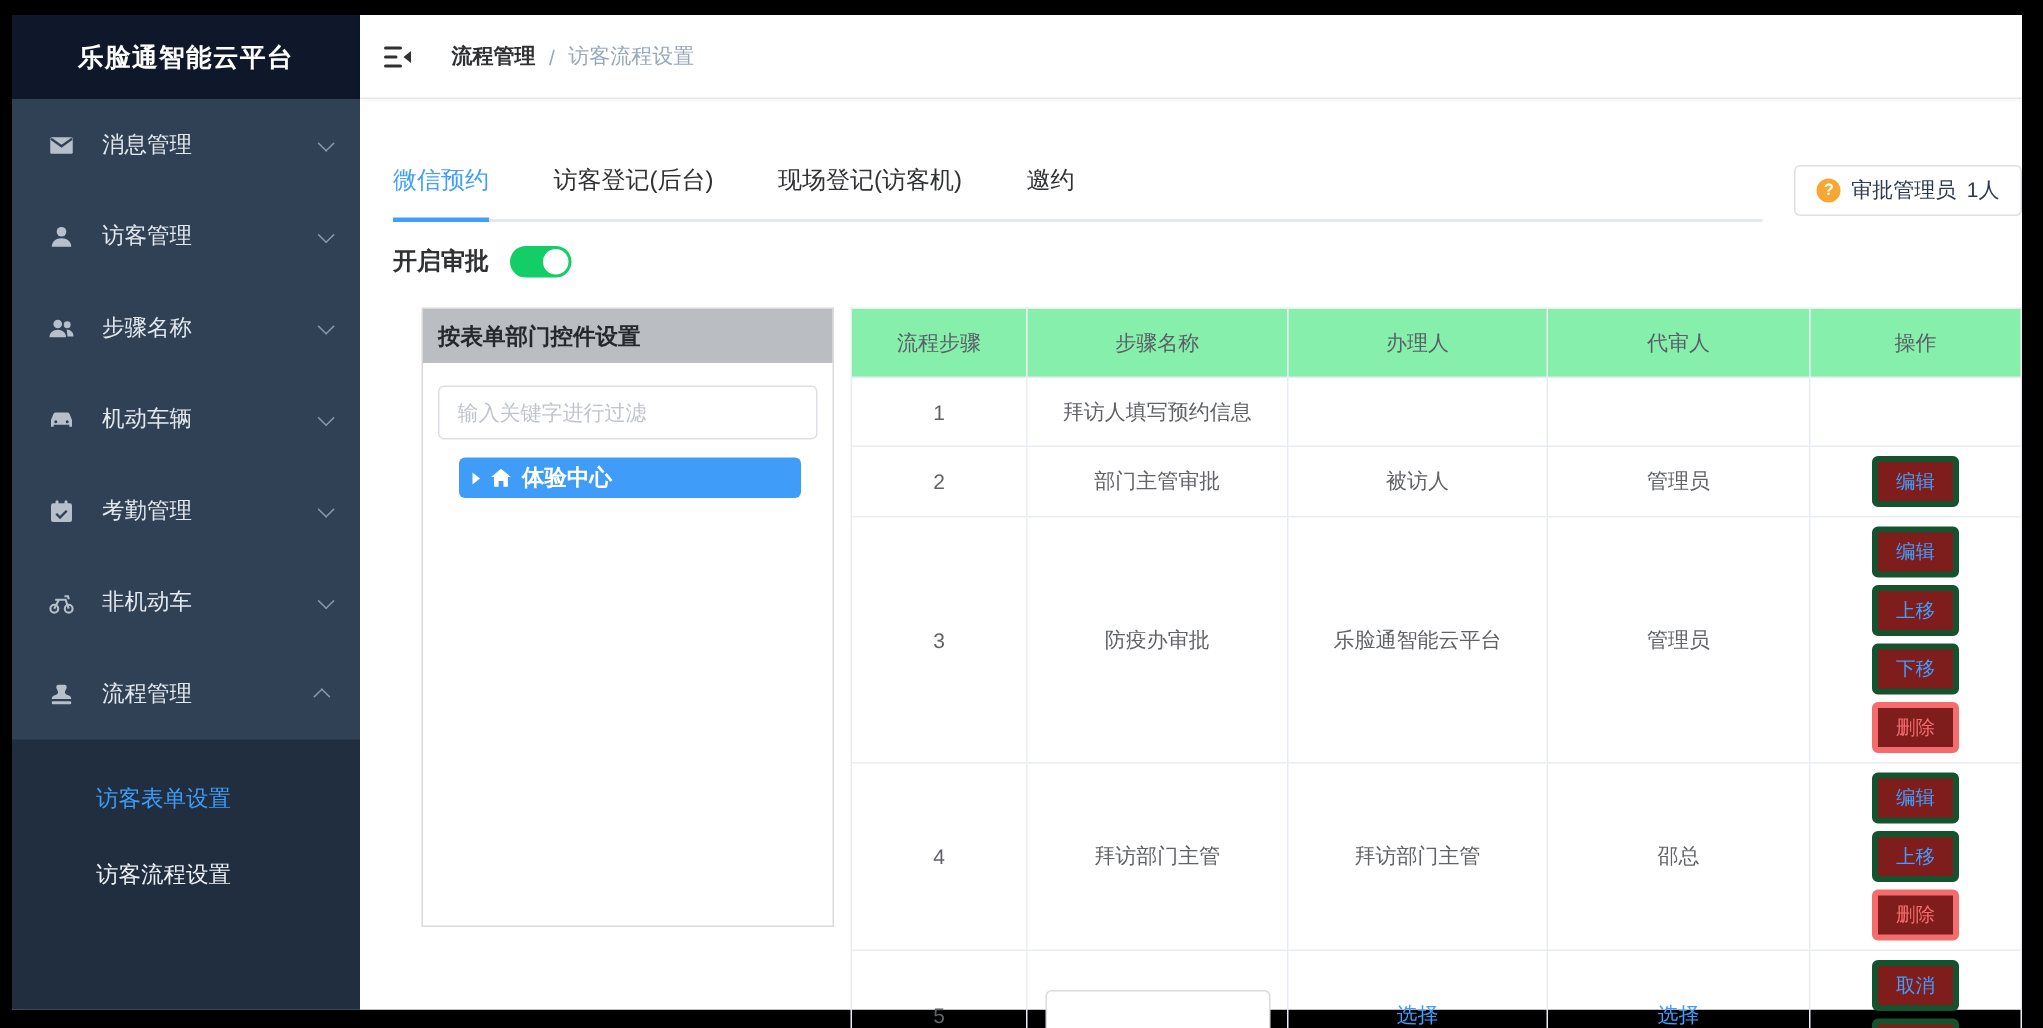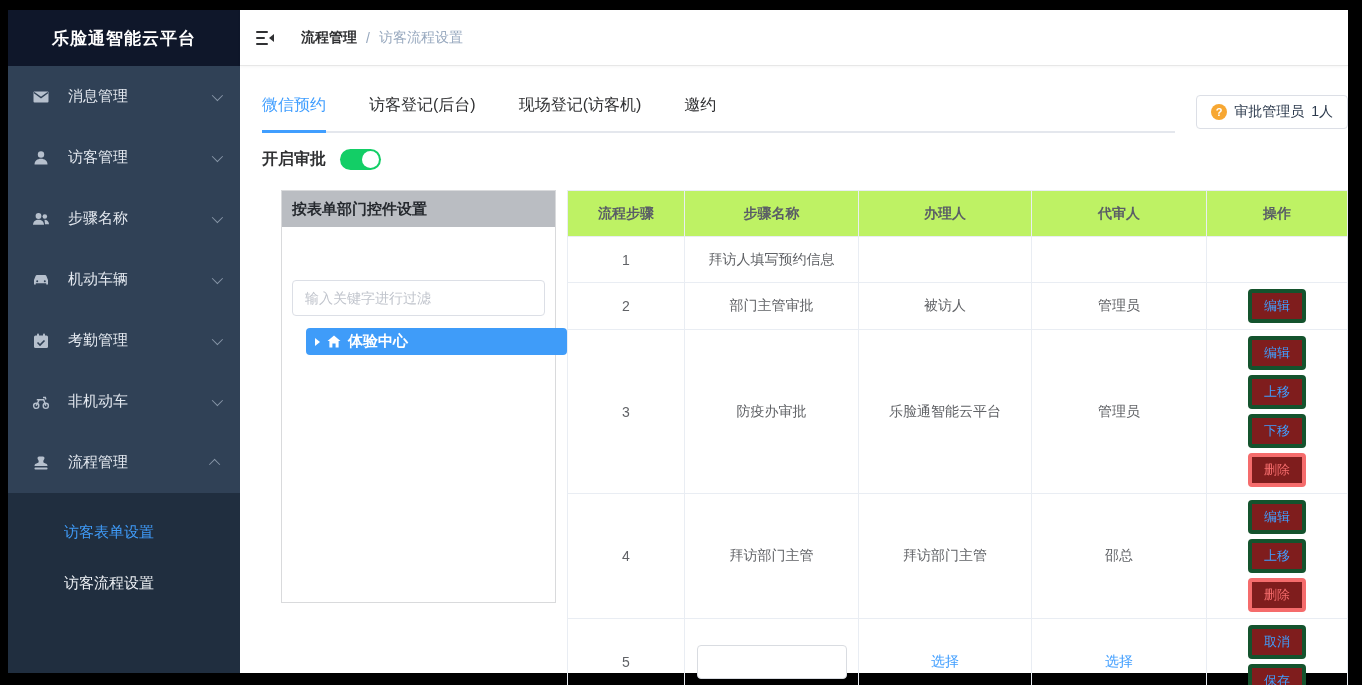--- a/index.html
+++ b/index.html
@@ -26,51 +26,51 @@
   .main { flex:1; display:flex; flex-direction:column; background:#fff; min-width:0; }
   .topbar { height:56px; flex:0 0 56px; display:flex; align-items:center; padding-left:15px; border-bottom:1px solid #e7e7e7; box-shadow:0 1px 3px rgba(0,0,0,.04); }
   .collapse-btn { width:22px; height:22px; cursor:pointer; display:flex; align-items:center; }
   .breadcrumb { margin-left:24px; font-size:14px; display:flex; align-items:center; gap:9px; }
   .crumb-first { color:#303133; font-weight:bold; }
   .crumb-sep { color:#97a8be; }
   .crumb-last { color:#97a8be; }
 
   .content { flex:1; padding:0 0 0 12px; position:relative; }
 
-  .tabs-row { display:flex; align-items:flex-start; margin:29px 0 0 10px; }
+  .tabs-row { display:flex; align-items:flex-start; margin:44px 0 0 10px; }
   .tabs { width:913px; display:flex; border-bottom:2px solid #e4e7ed; }
   .tab { font-size:16px; color:#303133; padding-bottom:14px; margin-right:43px; cursor:pointer; }
   .tab.active { color:#409EFF; border-bottom:3px solid #409EFF; margin-bottom:-2px; }
   .admin-badge { margin-left:auto; display:flex; align-items:center; gap:7px; border:1px solid #dcdfe6; border-radius:4px; background:#fff; padding:7px 14px; cursor:pointer; }
   .q-icon { width:16px; height:16px; border-radius:50%; background:#f7a732; color:#fff; font-size:11px; font-weight:bold; display:flex; align-items:center; justify-content:center; }
   .admin-badge .ab-text { font-size:14px; color:#2c3a4d; }
 
   .approval-row { display:flex; align-items:center; margin:16px 0 0 10px; gap:14px; }
   .approval-label { font-size:16px; font-weight:bold; color:#303133; }
   .toggle { width:41px; height:21px; border-radius:11px; background:#13ce66; position:relative; cursor:pointer; }
   .toggle .knob { position:absolute; right:2px; top:2px; width:17px; height:17px; border-radius:50%; background:#fff; }
 
   .body-row { display:flex; margin-top:20px; gap:11px;padding-left:29px; }
 
   
   .panel { width:275px; flex:0 0 275px; height:413px; border:1px solid #d9dadc; background:#fff; }
   .panel-header { height:36px; background:#babdc2; display:flex; align-items:center; padding-left:10px; }
   .panel-header span { font-size:15px; font-weight:bold; color:#25292e; }
-  .panel-body { padding:15px 10px;margin-top:38px; }
+  .panel-body { padding:15px 10px; }
   .filter-input { width:100%; height:36px; border:1px solid #dcdfe6; border-radius:4px; padding:0 12px; font-size:14px; color:#606266; outline:none; font-family:inherit; }
   .filter-input::placeholder { color:#c0c4cc; }
-  .tree-node { margin:12px 0 0 14px; width:261px; height:27px; border-radius:4px; background:#3f9cf9; display:flex; align-items:center; padding-left:9px; gap:7px; cursor:pointer; }
+  .tree-node { margin:12px 0 0 14px; width:228px; height:27px; border-radius:4px; background:#3f9cf9; display:flex; align-items:center; padding-left:9px; gap:7px; cursor:pointer; }
   .tree-caret { width:0; height:0; border-left:5px solid #fff; border-top:4px solid transparent; border-bottom:4px solid transparent; }
   .tree-label { color:#fff; font-size:15px; font-weight:bold; }
 
   
   .table-wrap { flex:1; min-width:0; }
   table { width:100%; border-collapse:collapse; table-layout:fixed; }
   th, td { border:1px solid #e9edf3; text-align:center; font-size:14px; color:#606266; vertical-align:middle; }
-  th { height:46px; background:#bef264; color:#5a5e66; font-weight:bold; }
+  th { height:46px; background:#86efac; color:#5a5e66; font-weight:normal; }
   td.h46 { height:46px; } td.h73 { height:73px; } td.h57 { height:57px; }
   .actions { display:flex; flex-wrap:wrap; justify-content:center; align-items:center; gap:5px 10px; padding:6px 16px; }
   .btn { border:4px solid #14532d; color:#409EFF; background:#7f1d1d; border-radius:4px; font-size:13px; padding:4px 12px; cursor:pointer; font-family:inherit; white-space:nowrap; }
   .btn.danger { border-color:#f56c6c; color:#f56c6c; }
   .cell-input { width:150px; height:34px; border:1px solid #d9dce1; border-radius:4px; outline:none; padding:0 8px; font-size:14px; font-family:inherit; }
   .link { color:#409EFF; cursor:pointer; font-size:14px; }
 
   .add-step { margin-top:11px; height:49px; border:1px dashed #d4d4d4; display:flex; align-items:center; justify-content:center; cursor:pointer;font-family:Liberation Mono, monospace; }
   .add-step span { font-size:16px; color:#3c4043; }
 

